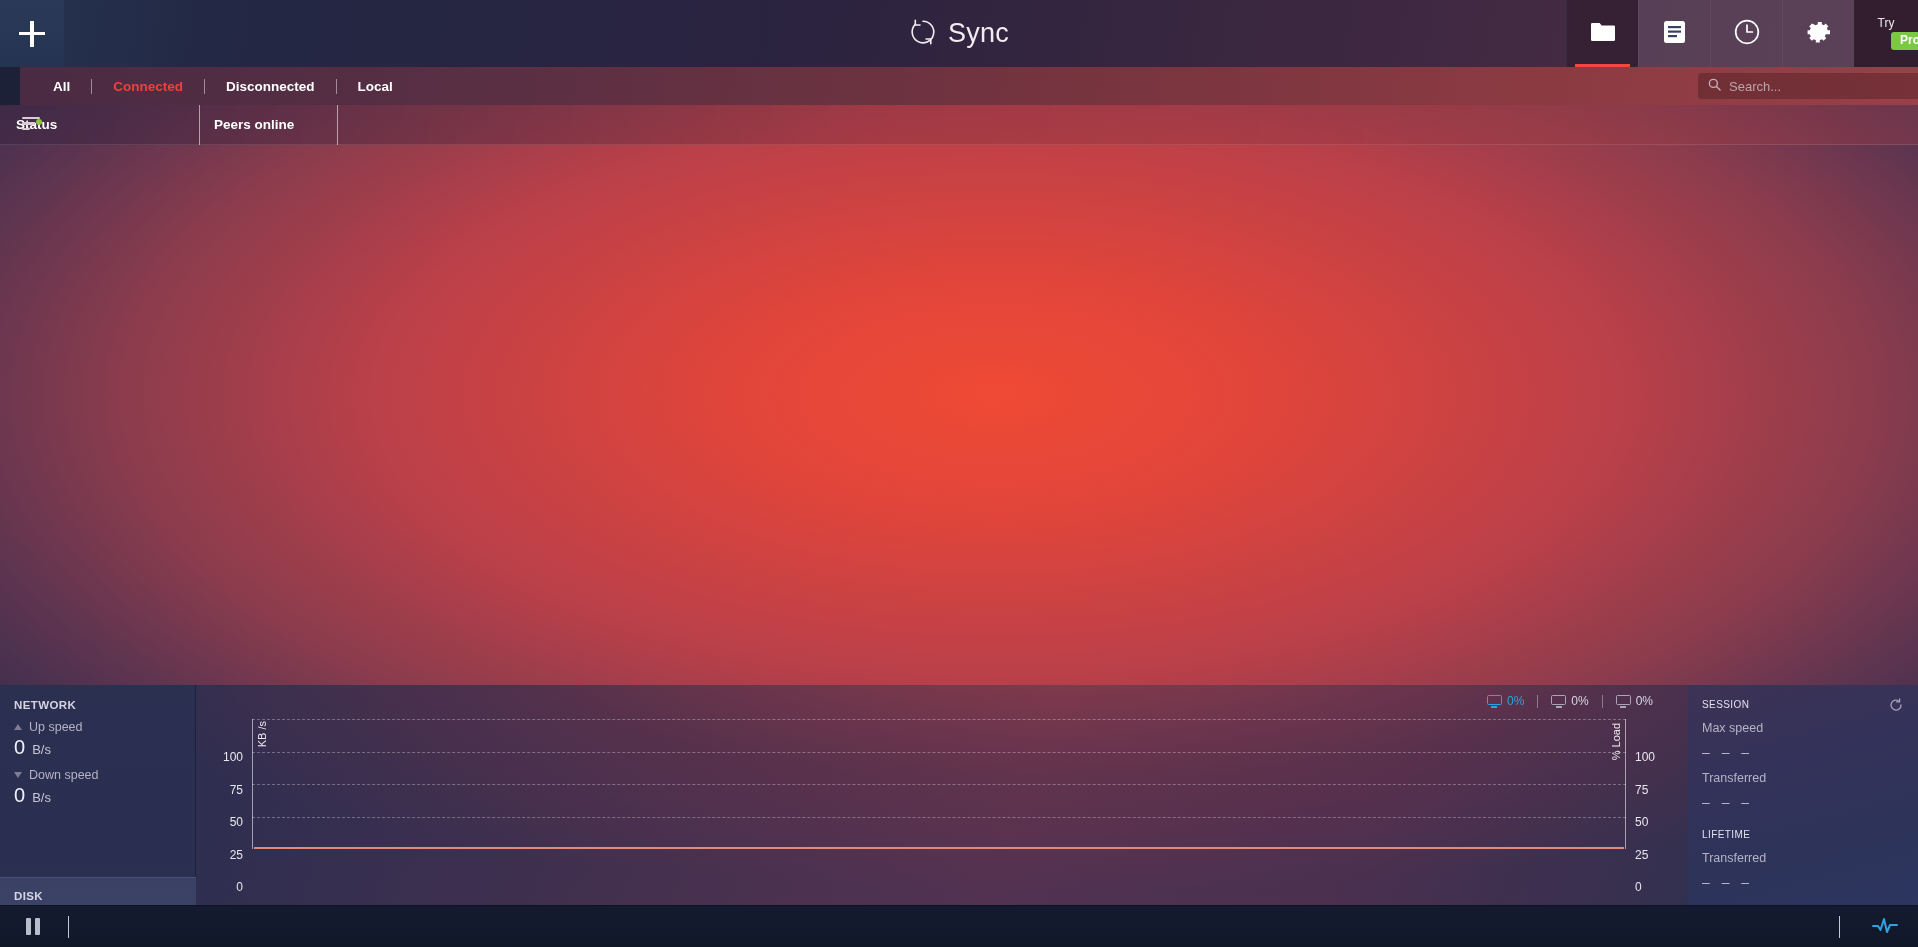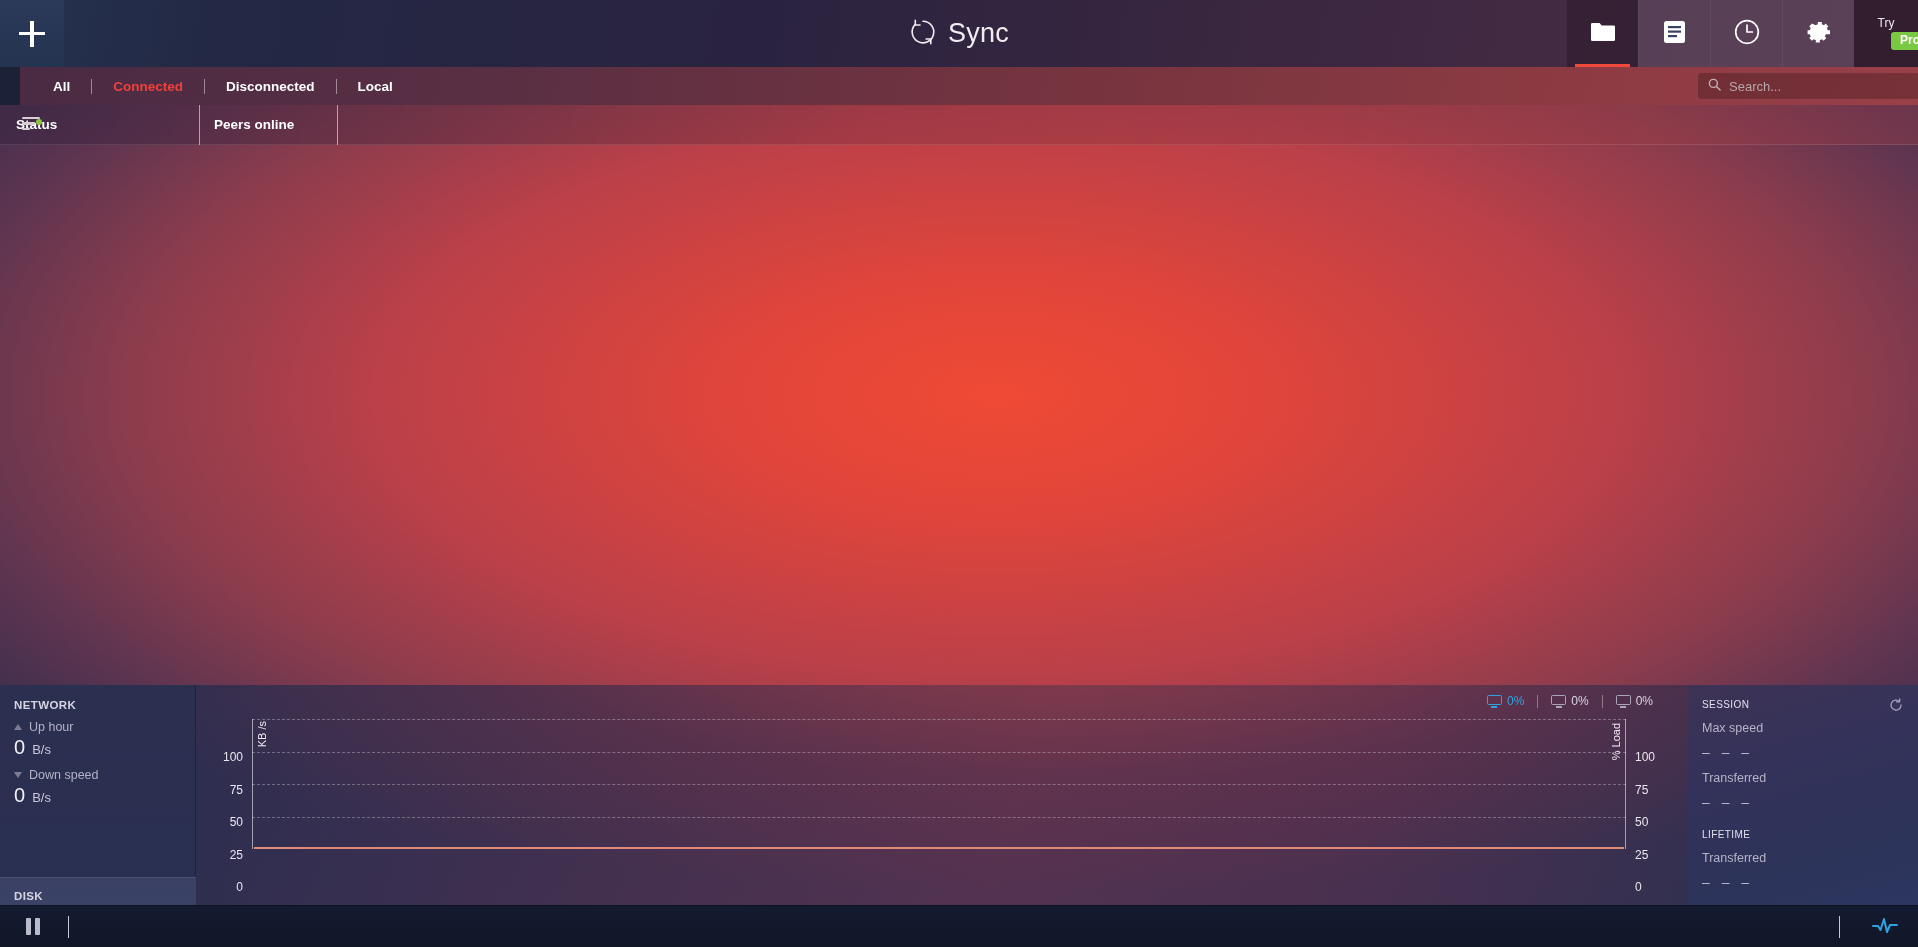--- a/index.html
+++ b/index.html
@@ -358,21 +358,21 @@
 
   </div>
 
   <div class="stats">
 
     <div class="net-panel">
       <div class="net-top">
         <div class="panel-cap">NETWORK</div>
         <div class="speed-label">
           <span class="tri-up"></span>
-          <span>Up hour</span>
+          <span>Up speed</span>
         </div>
         <div class="speed-val">
           <span class="num">0</span>
           <span class="unit">B/s</span>
         </div>
         <div class="speed-label">
           <span class="tri-dn"></span>
           <span>Down speed</span>
         </div>
         <div class="speed-val">

